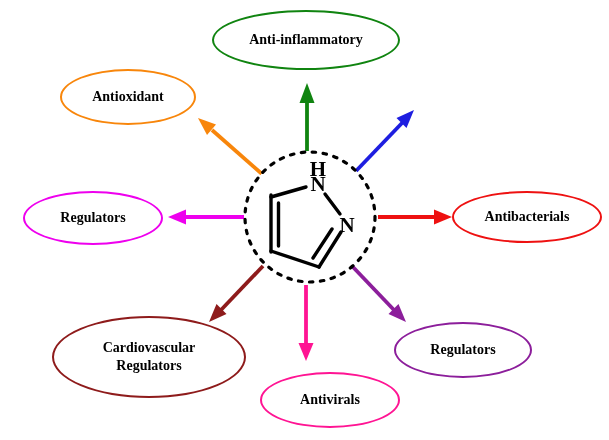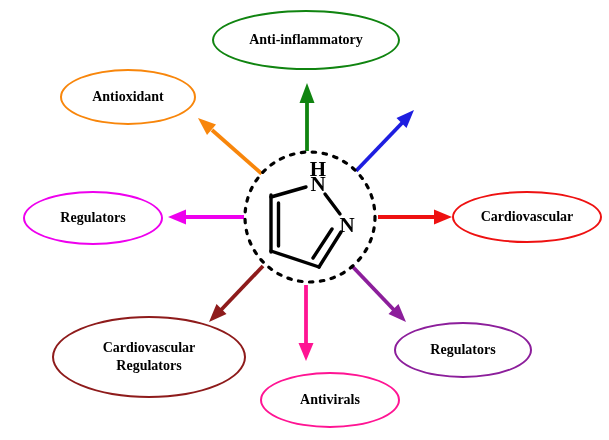--- a/index.html
+++ b/index.html
@@ -91,21 +91,21 @@
       <text class="atom" x="347" y="232">N</text>
     </g>
   </svg>
 
   <div class="node" style="left: 212px; top: 10px; width: 188px; height: 60px; border-color: rgb(16, 132, 16);">
     <span>Anti-inflammatory</span>
   </div>
 
 
   <div class="node" style="left: 452px; top: 191px; width: 150px; height: 52px; border-color: rgb(238, 17, 17);">
-    <span>Cardiovascular</span>
+    <span>Antibacterials</span>
   </div>
 
   <div class="node" style="left: 394px; top: 322px; width: 138px; height: 56px; border-color: rgb(140, 30, 155);">
     <span>Regulators</span>
   </div>
 
   <div class="node" style="left: 260px; top: 372px; width: 140px; height: 56px; border-color: rgb(255, 20, 147);">
     <span>Antivirals</span>
   </div>
 

